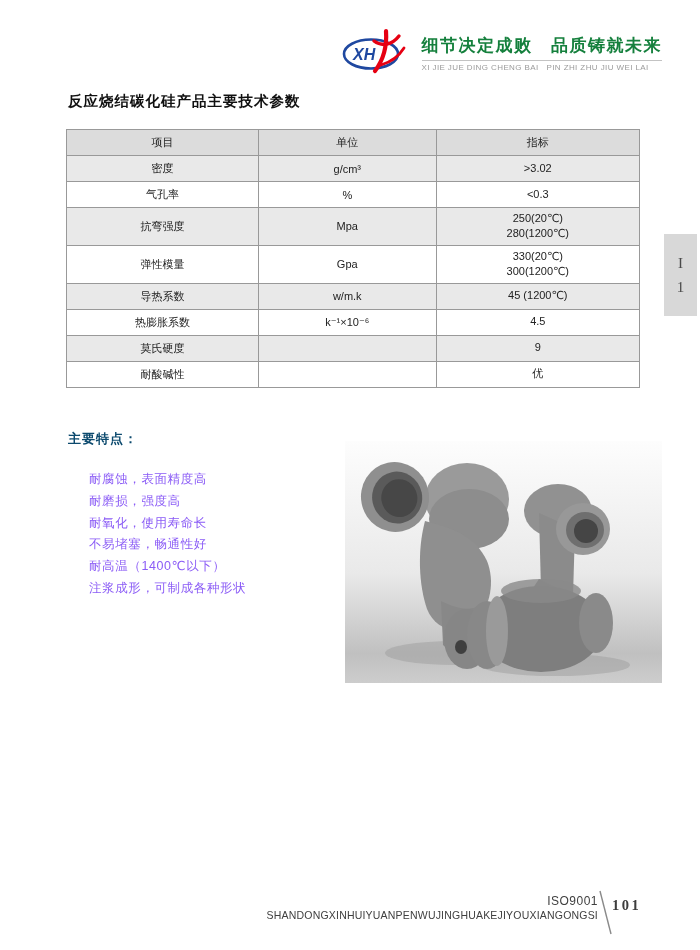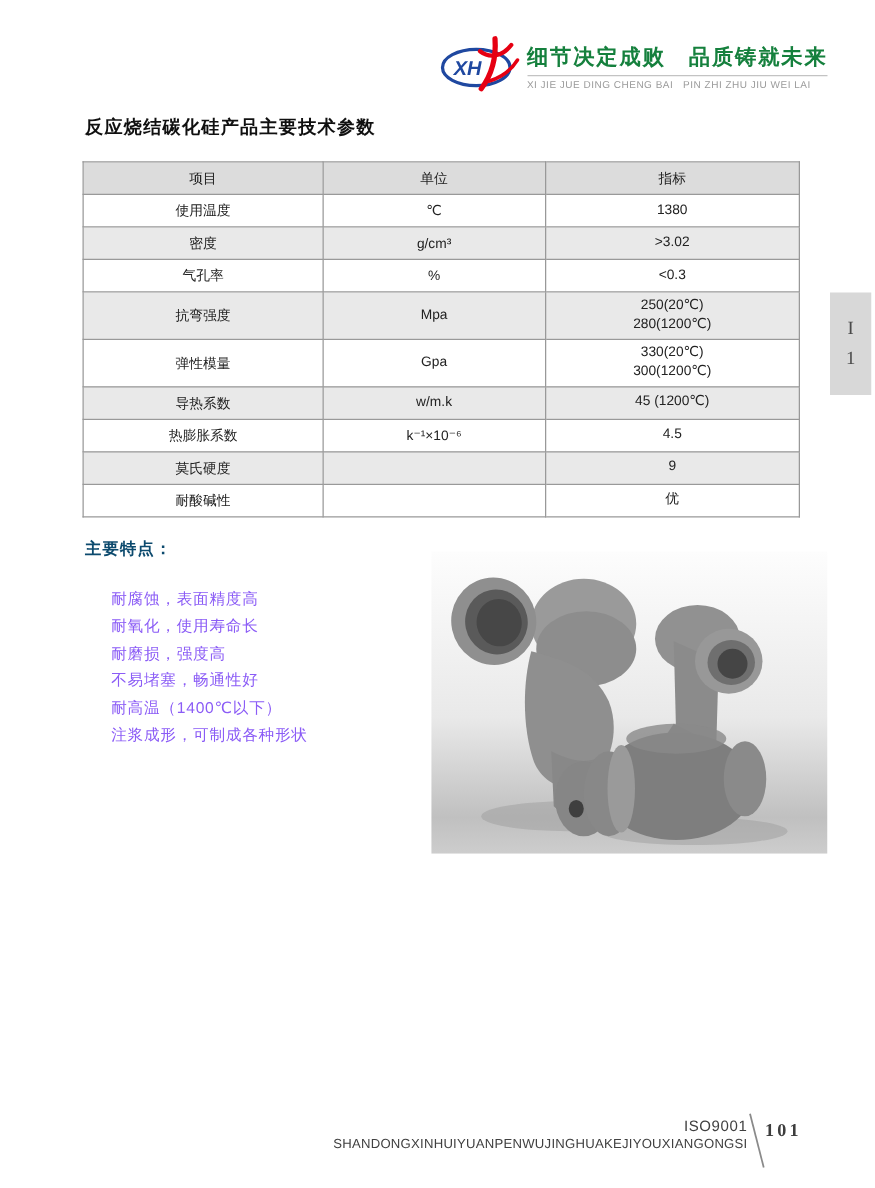--- a/index.html
+++ b/index.html
@@ -2,21 +2,21 @@
 <html><head>
 <meta charset="utf-8">
 <style>
   html,body{margin:0;padding:0;background:#fff;}
   .page{
     position:relative;width:700px;height:950px;background:#ffffff;
     font-family:"Liberation Sans","DejaVu Sans",sans-serif;overflow:hidden;color:#222;
   }
 
   
-  .header{position:absolute;top:26px;right:38px;display:flex;align-items:center;gap:1px;}
+  .header{position:absolute;top:26px;right:38px;display:flex;align-items:center;gap:11px;}
   .logo{width:70px;height:54px;flex:0 0 auto;}
   .slogan-block{display:flex;flex-direction:column;}
   .slogan{font-size:17px;font-weight:bold;color:#15803d;letter-spacing:1.5px;white-space:pre;}
   .slogan-divider{height:1px;background:#c3c3c3;margin:3px 0 2px 0;}
   .pinyin{font-size:8px;color:#9b9b9b;letter-spacing:0.4px;white-space:pre;}
 
   
   .title{position:absolute;left:68px;top:92px;font-size:14.5px;font-weight:bold;color:#101010;letter-spacing:1px;}
 
   
@@ -86,25 +86,20 @@
         <col style="width:35.5%">
       </colgroup>
     <thead>
       <tr>
         <th>项目</th>
         <th>单位</th>
         <th>指标</th>
       </tr>
     </thead>
     <tbody id="spec-rows">
-        <tr>
-          <td>使用温度</td>
-          <td>℃</td>
-          <td class="value">1380</td>
-        </tr>
         <tr class="stripe">
           <td>密度</td>
           <td>g/cm³</td>
           <td class="value">&gt;3.02</td>
         </tr>
         <tr>
           <td>气孔率</td>
           <td>%</td>
           <td class="value">&lt;0.3</td>
         </tr>
@@ -144,22 +139,22 @@
   </table>
 
   <div class="side-tab">
     <span>I</span>
     <span>1</span>
   </div>
 
   <div class="features-heading">主要特点：</div>
   <div class="features-list" id="feature-list">
       <div class="feature-item">耐腐蚀，表面精度高</div>
+      <div class="feature-item">耐磨损，强度高</div>
       <div class="feature-item">耐氧化，使用寿命长</div>
-      <div class="feature-item">耐磨损，强度高</div>
       <div class="feature-item">不易堵塞，畅通性好</div>
       <div class="feature-item">耐高温（1400℃以下）</div>
       <div class="feature-item">注浆成形，可制成各种形状</div>
     </div>
 
   <svg class="photo" viewBox="0 0 317 242" aria-hidden="true">
     <defs>
       <linearGradient id="pbg" x1="0" y1="0" x2="0" y2="1">
         <stop offset="0" stop-color="#fdfdfd"></stop>
         <stop offset="0.55" stop-color="#e9e9e9"></stop>

